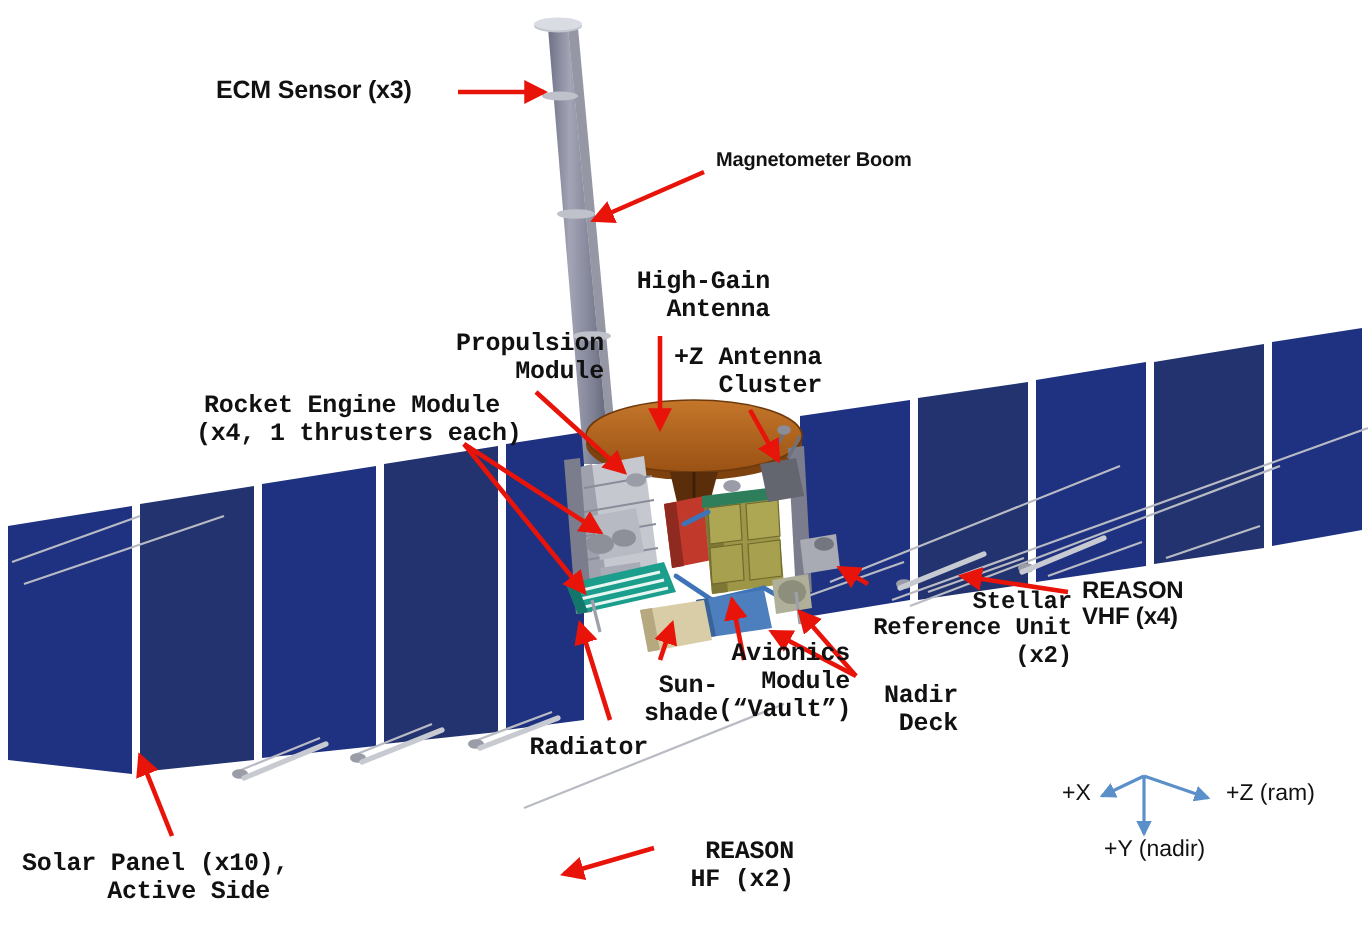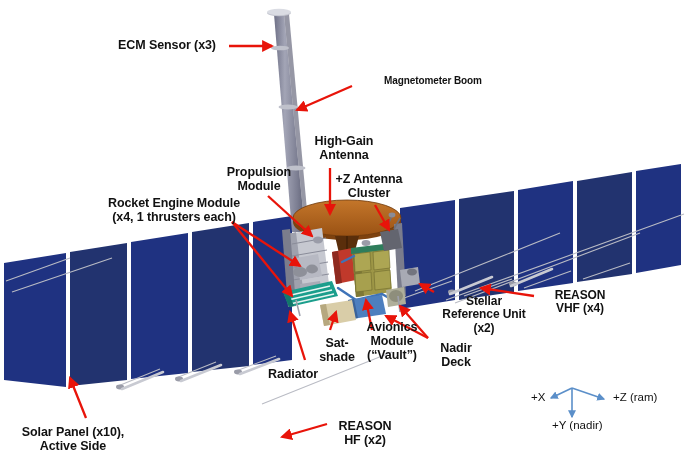--- a/index.html
+++ b/index.html
@@ -6,22 +6,22 @@
   #stage{
     position:relative;width:685px;height:467px;background:#ffffff;overflow:hidden;
     font-family:"Liberation Sans", sans-serif;
   }
   #art{position:absolute;left:0;top:0;width:685px;height:467px;}
   .lbl{
     position:absolute;color:#111111;font-weight:700;
     font-family:"Liberation Sans", sans-serif;
     line-height:1.12;white-space:pre;letter-spacing:-0.1px;
   }
-  .c{text-align:center;}
-  .l{text-align:center;}
+  .c{text-align:right;font-family:Liberation Mono, monospace;}
+  .l{text-align:left;}
   .axlbl{
     position:absolute;color:#111111;font-weight:400;font-size:11.5px;
     font-family:"Liberation Sans", sans-serif;white-space:pre;
   }
 </style>
 </head>
 <body>
 
 <div id="stage">
 
@@ -254,21 +254,21 @@
 
   <div class="lbl c" style="left:432px;top:295px;width:104px;font-size:12px">Stellar
 Reference Unit
 (x2)</div>
 
   <div class="lbl l" style="left:541px;top:289px;width:78px;font-size:12px">REASON
 VHF (x4)</div>
 
   <div class="lbl c" style="left:262px;top:367px;width:62px;font-size:12.5px">Radiator</div>
 
-  <div class="lbl c" style="left:315px;top:336px;width:44px;font-size:12.5px">Sat-
+  <div class="lbl c" style="left:315px;top:336px;width:44px;font-size:12.5px">Sun-
 shade</div>
 
   <div class="lbl c" style="left:359px;top:320px;width:66px;font-size:12.5px">Avionics
 Module
 (“Vault”)</div>
 
   <div class="lbl c" style="left:433px;top:341px;width:46px;font-size:12.5px">Nadir
 Deck</div>
 
   <div class="lbl c" style="left:11px;top:425px;width:124px;font-size:12.5px">Solar Panel (x10),

